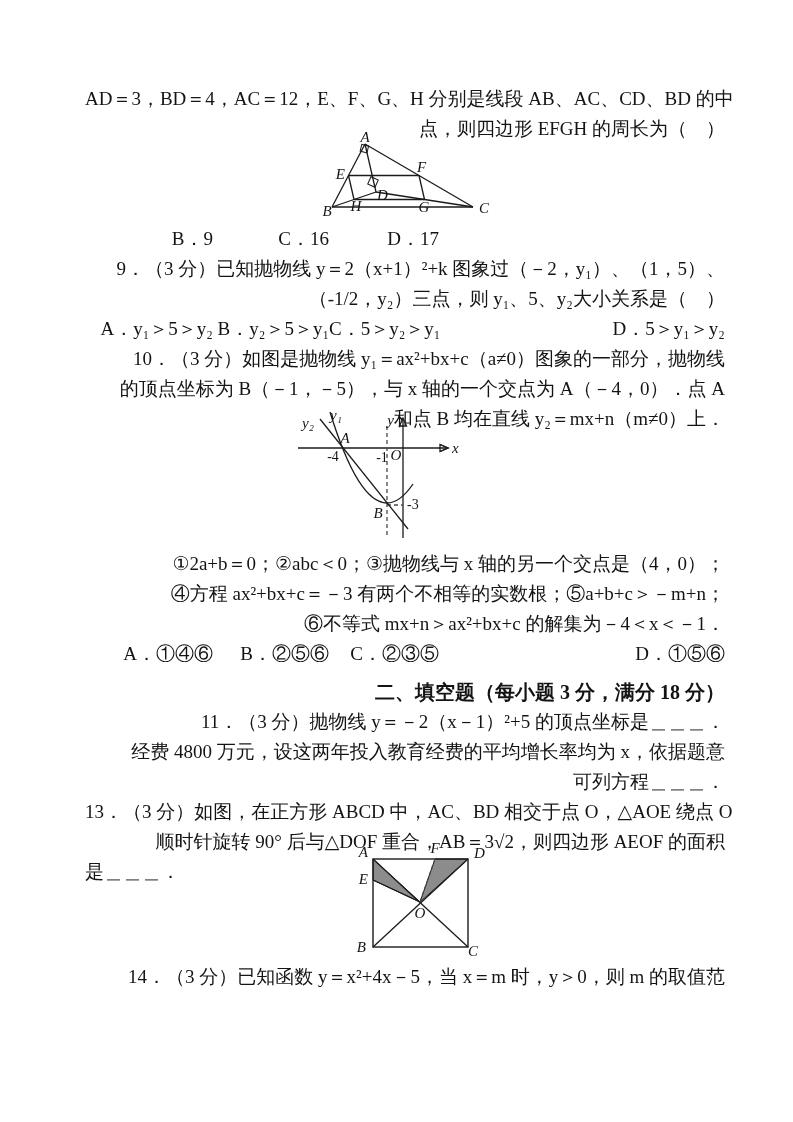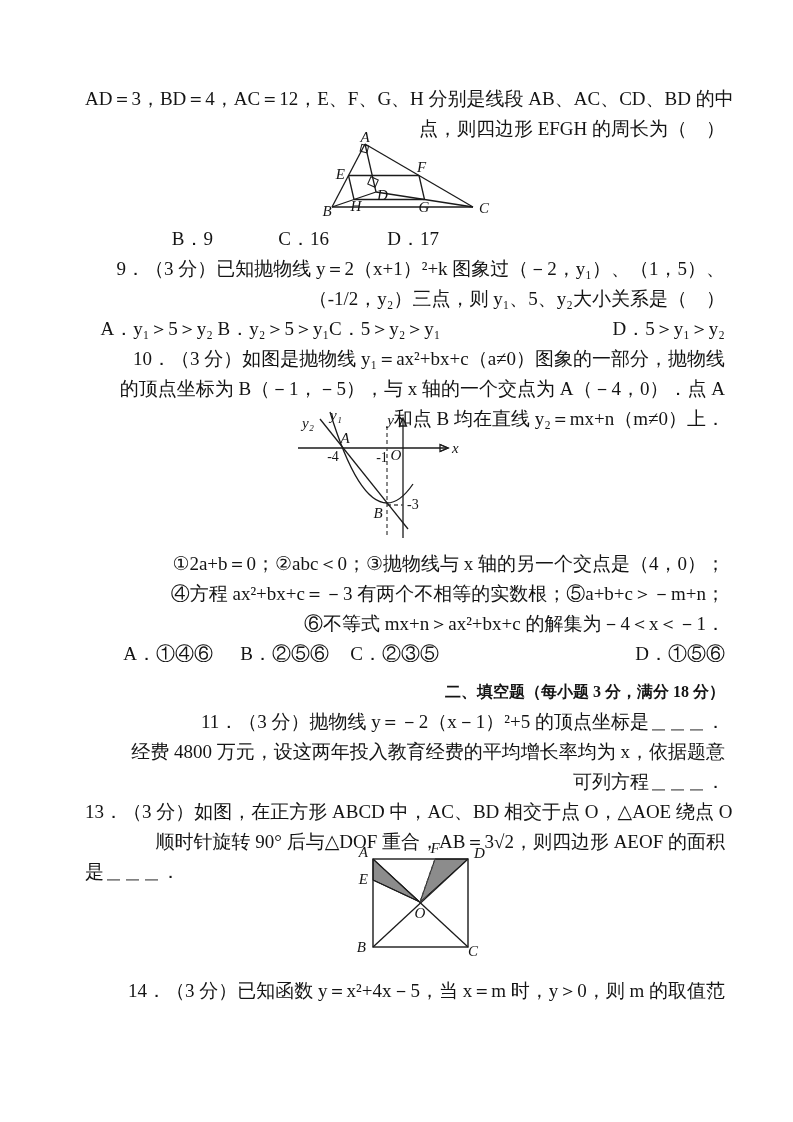--- a/index.html
+++ b/index.html
@@ -8,28 +8,28 @@
     font-family:"Liberation Serif","DejaVu Serif",serif;
     color:#141414;position:relative;overflow:hidden;
   }
   .content{
     position:absolute;left:85px;top:84px;width:640px;
     font-size:19px;line-height:30px;text-align:right;
   }
   .ln{white-space:nowrap;height:30px;}
   .opts{display:grid;grid-template-columns:128px 116px 110px auto;height:30px;white-space:nowrap;}
   .opts-q9{grid-template-columns:128px 116px 80px auto;}
-  .section-title{font-weight:bold;font-size:16px;height:30px;margin-top:8px;white-space:nowrap;}
+  .section-title{font-weight:bold;font-size:20px;height:30px;margin-top:8px;white-space:nowrap;}
   .fig{display:block;}
   .fig1{margin:-12px 0 0 215px;}
   .fig2{margin:-24px 0 6px 205px;}
   .q13row{display:flex;align-items:flex-start;height:100px;}
   .q13row .blank{white-space:nowrap;}
   .fig3{margin:-15px 0 0 170px;}
-  .q14{margin-top:19px;}
+  .q14{margin-top:5px;}
   svg text{font-family:"Liberation Serif","DejaVu Serif",serif;font-style:italic;font-size:15px;fill:#141414;}
   svg text.num{font-style:normal;font-size:14px;}
   svg line,svg path,svg polygon.open,svg polyline{stroke:#1b1b1b;fill:none;stroke-width:1.3;}
   svg .shade{fill:#8c8c8c;stroke:#1b1b1b;stroke-width:1;}
   svg .dash{stroke-dasharray:4 3;stroke:#4a4a4a;}
   svg .mark{stroke:#1b1b1b;fill:none;stroke-width:1;}
 </style>
 </head>
 <body>
 

